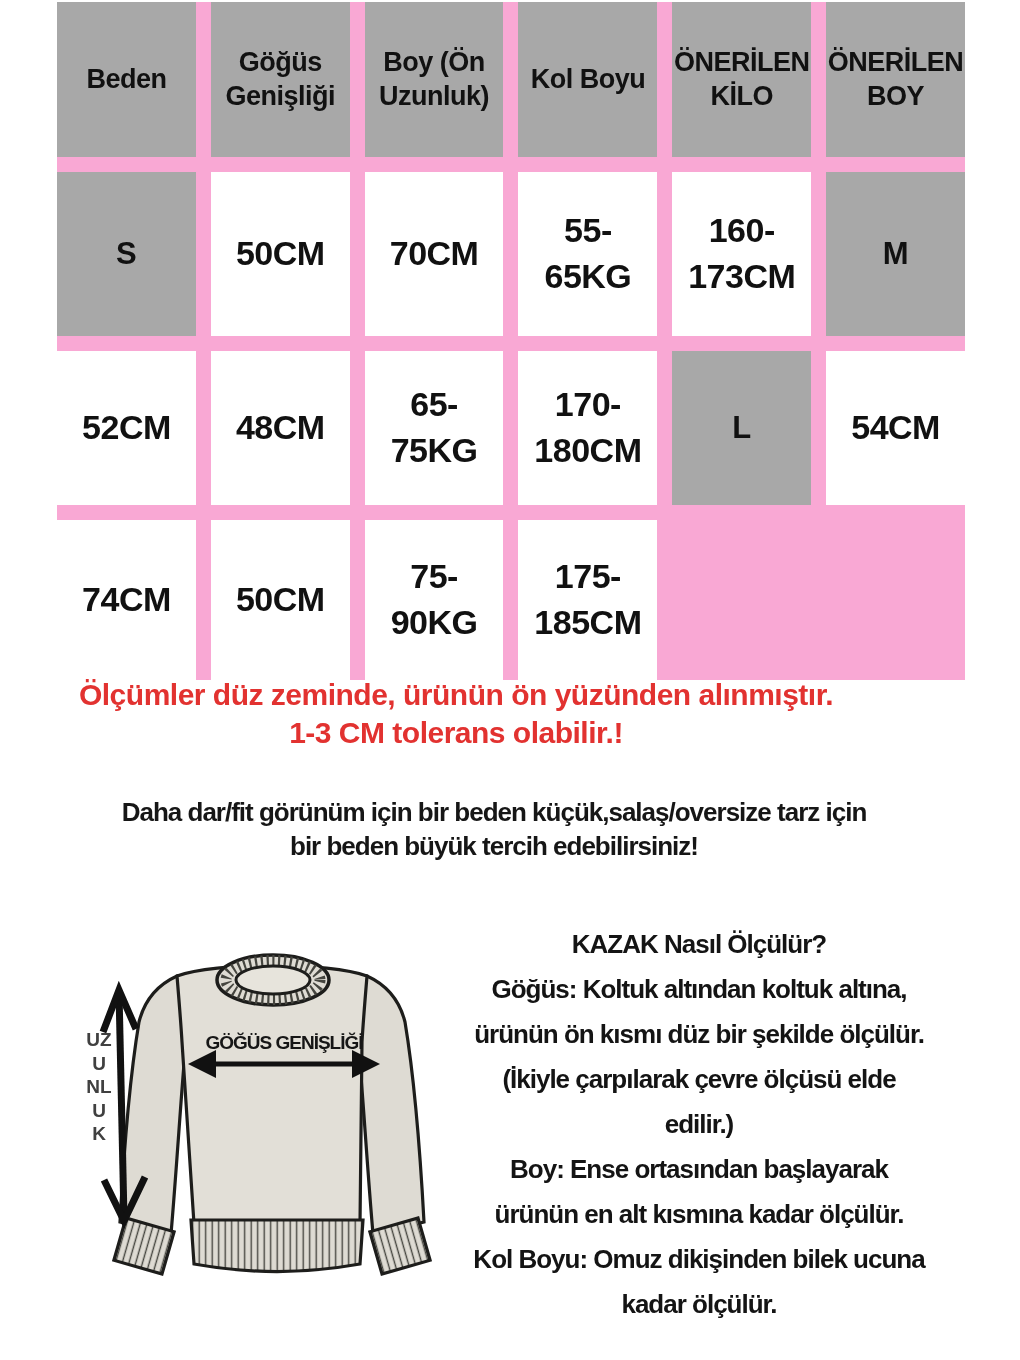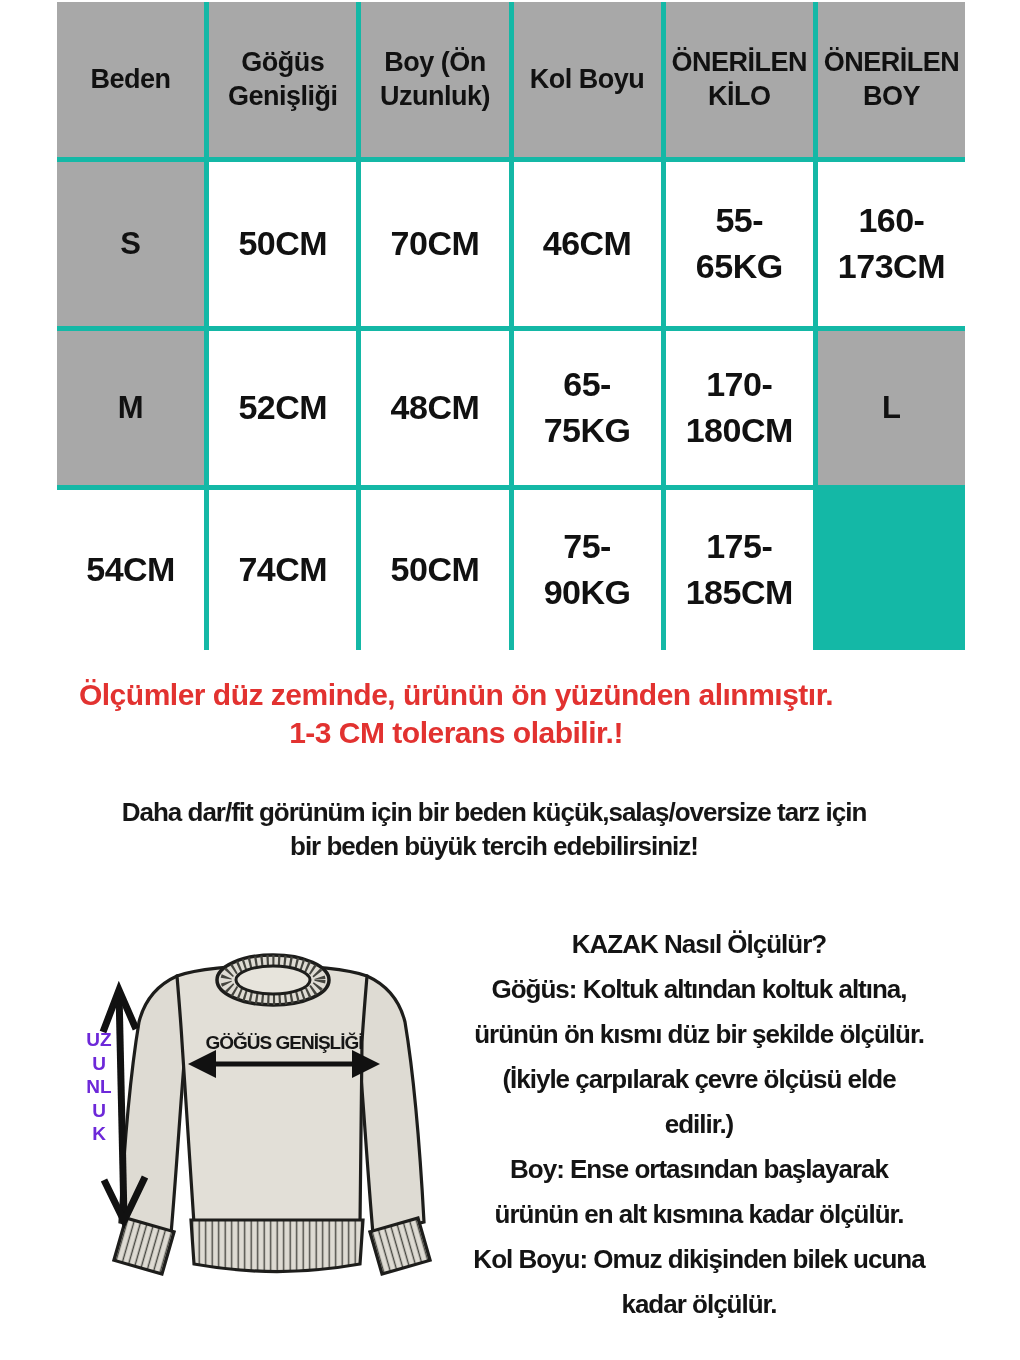--- a/index.html
+++ b/index.html
@@ -12,22 +12,22 @@
     overflow:hidden;
   }
   .pre{white-space:pre-line;}
 
   
   .size-table{
     position:absolute;left:57px;top:2px;width:908px;
     display:grid;
     grid-template-columns:repeat(6,1fr);
     grid-template-rows:155px 164px 154px 160px;
-    gap:5px;
-    background:#14b8a6;
+    gap:15px;
+    background:#f9a8d4;
   }
   .cell{
     display:flex;align-items:center;justify-content:center;
     text-align:center;font-weight:700;
   }
   .cell.hd{
     background:#a8a8a8;font-size:27px;line-height:1.25;letter-spacing:-0.5px;
   }
   .cell.sz{
     background:#a8a8a8;font-size:31px;
@@ -47,21 +47,21 @@
     text-align:center;font-weight:700;font-size:26px;line-height:34px;
     letter-spacing:-1px;color:#161616;
   }
 
   
   .diagram{position:absolute;left:40px;top:930px;width:420px;height:420px;}
   .diagram svg{display:block;width:420px;height:420px;}
   .uzunluk{
     position:absolute;left:46px;top:98px;width:26px;
     font-weight:700;font-size:19px;line-height:23.5px;
-    text-align:center;word-break:break-all;color:#6d28d9;
+    text-align:center;word-break:break-all;color:#404040;
   }
   .chest-label{
     font-weight:700;font-size:19px;letter-spacing:-1px;fill:#161616;
   }
 
   
   .guide{
     position:absolute;left:404px;top:922px;width:590px;
     text-align:center;font-weight:700;font-size:26px;line-height:45px;
     letter-spacing:-1px;color:#141414;
@@ -80,21 +80,20 @@
 Uzunluk)</div>
     <div class="cell hd pre">Kol Boyu</div>
     <div class="cell hd pre">ÖNERİLEN
 KİLO</div>
     <div class="cell hd pre">ÖNERİLEN
 BOY</div>
 
     <div class="cell sz">S</div>
     <div class="cell val">50CM</div>
     <div class="cell val">70CM</div>
-    <div class="cell val">46CM</div>
     <div class="cell val pre">55-
 65KG</div>
     <div class="cell val pre">160-
 173CM</div>
 
     <div class="cell sz">M</div>
     <div class="cell val">52CM</div>
     <div class="cell val">48CM</div>
     <div class="cell val pre">65-
 75KG</div>

